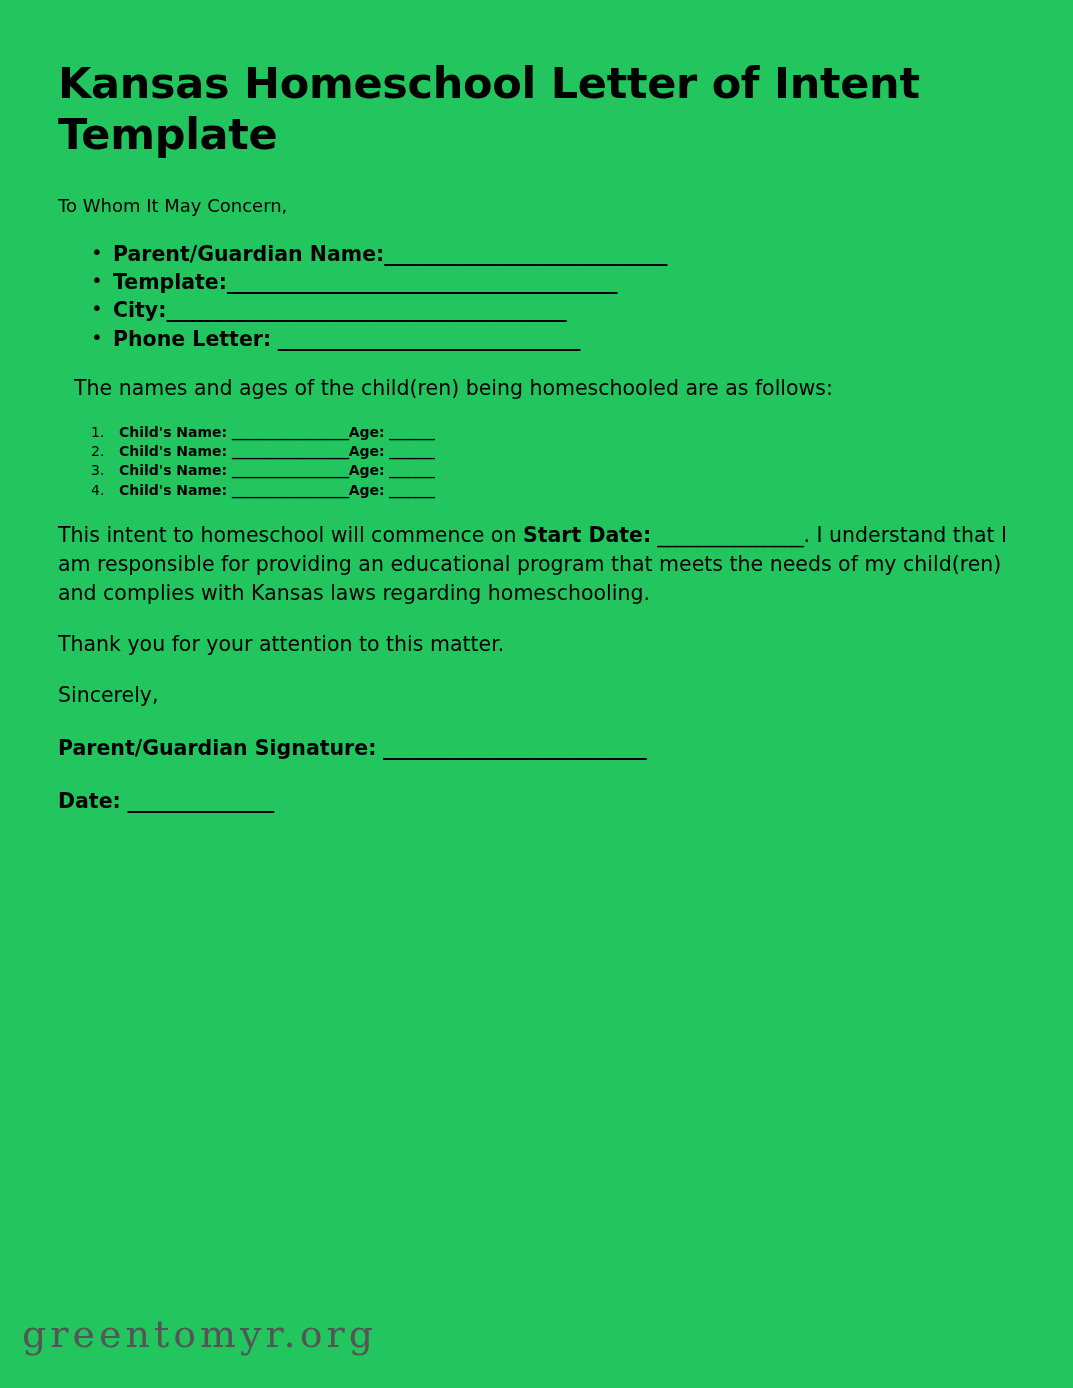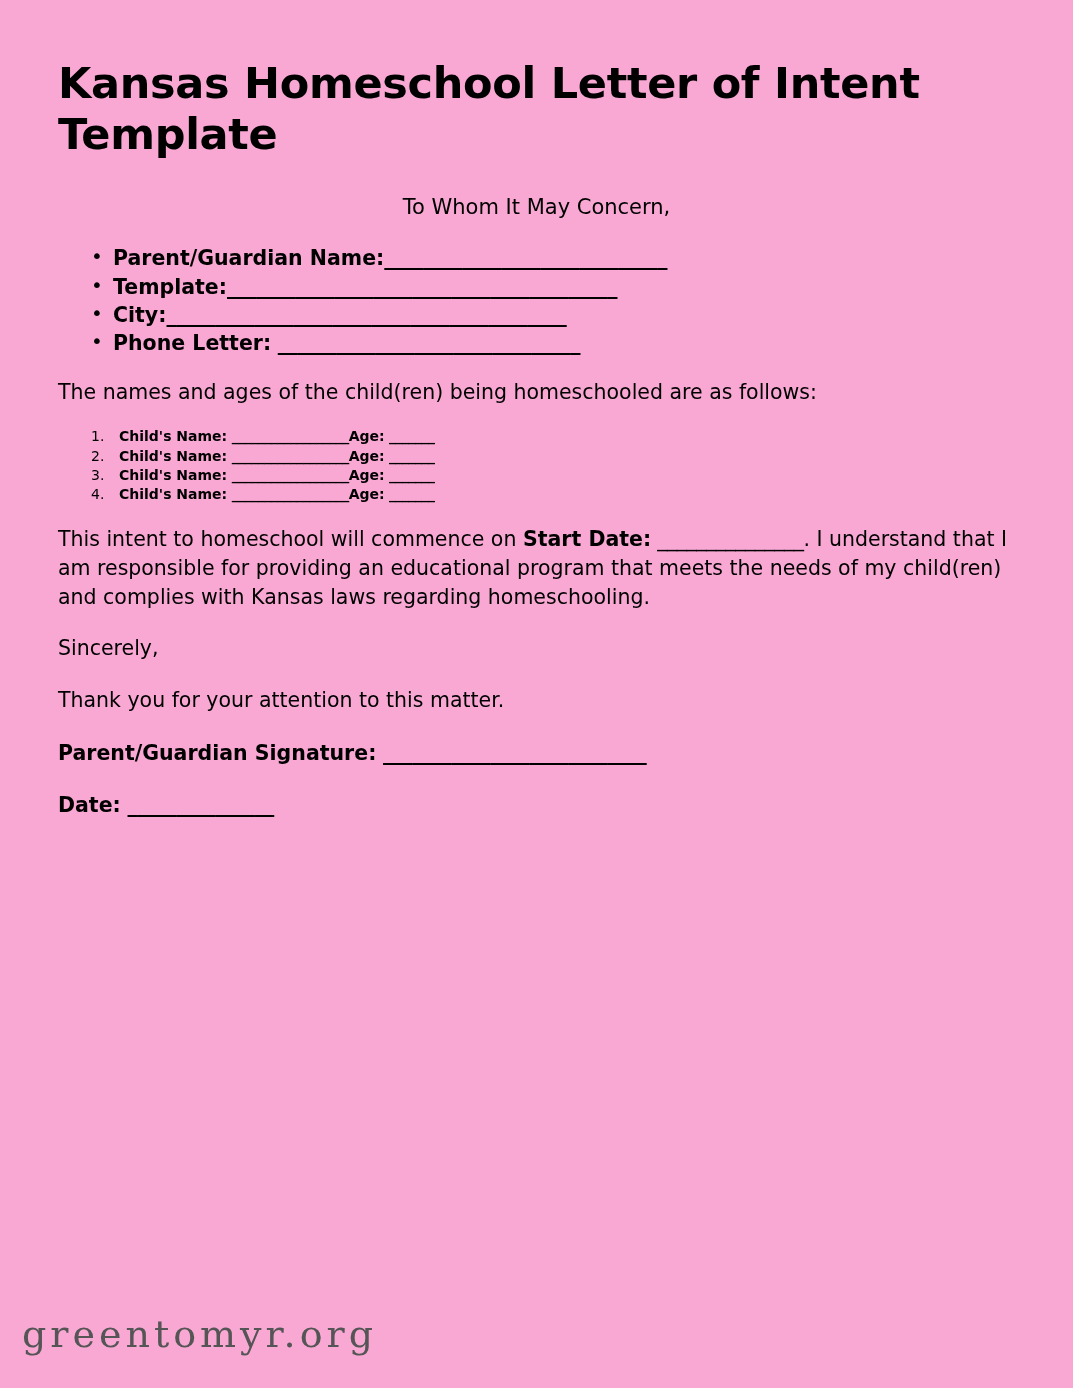--- a/index.html
+++ b/index.html
@@ -14,46 +14,45 @@
     position: relative;
     font-family: "DejaVu Sans", "Liberation Sans", sans-serif;
     color: #000000;
     overflow: hidden;
   }
 
   .page {
     position: relative;
     width: 1073px;
     min-height: 1388px;
-    background: #f9a8d4;
+    background: #22c55e;
     padding: 58px 58px 0 58px;
   }
 
   .doc-title {
     font-size: 43px;
     font-weight: bold;
     line-height: 1.18;
     letter-spacing: -0.3px;
     margin: 0 0 34px 0;
     max-width: 930px;
   }
 
   .para {
     font-size: 20.5px;
     line-height: 1.42;
     margin: 0 0 22px 0;
     max-width: 960px;
   }
-  .para.tight { margin-bottom: 20px; }
+  .para.tight { margin-bottom: 20px; margin-left: 16px; }
 
   .salutation {
-    font-size: 21px;
+    font-size: 18px;
     line-height: 1.42;
     margin: 0 0 22px 0;
-    text-align: center;
   }
 
   ul.info-list {
     list-style: none;
     margin: 0 0 22px 0;
     padding: 0 0 0 33px;
   }
   ul.info-list > li {
     position: relative;
     font-size: 20.5px;
@@ -165,23 +164,23 @@
     <li>
       <span class="age-cell"><span class="lbl">Child's Name:</span>&nbsp;<span class="blank">__________________</span></span><span class="lbl">Age:</span>&nbsp;<span class="blank">_______</span>
     </li>
     <li>
       <span class="age-cell"><span class="lbl">Child's Name:</span>&nbsp;<span class="blank">__________________</span></span><span class="lbl">Age:</span>&nbsp;<span class="blank">_______</span>
     </li>
   </ol>
 
   <p class="para"><span>This intent to homeschool will commence on </span><span class="lbl">Start Date:</span><span class="blank-plain"> _______________</span><span>. I understand that I am responsible for providing an educational program that meets the needs of my child(ren) and complies with Kansas laws regarding homeschooling.</span></p>
 
+  <p class="para">Thank you for your attention to this matter.</p>
+
   <p class="para">Sincerely,</p>
-
-  <p class="para">Thank you for your attention to this matter.</p>
 
   <p class="sig-line first"><span class="lbl">Parent/Guardian Signature:</span><span class="blank"> ___________________________</span></p>
 
   <p class="sig-line"><span class="lbl">Date:</span><span class="blank"> _______________</span></p>
 
   <div class="watermark">greentomyr.org</div>
 
 </div>
 
 </body></html>

